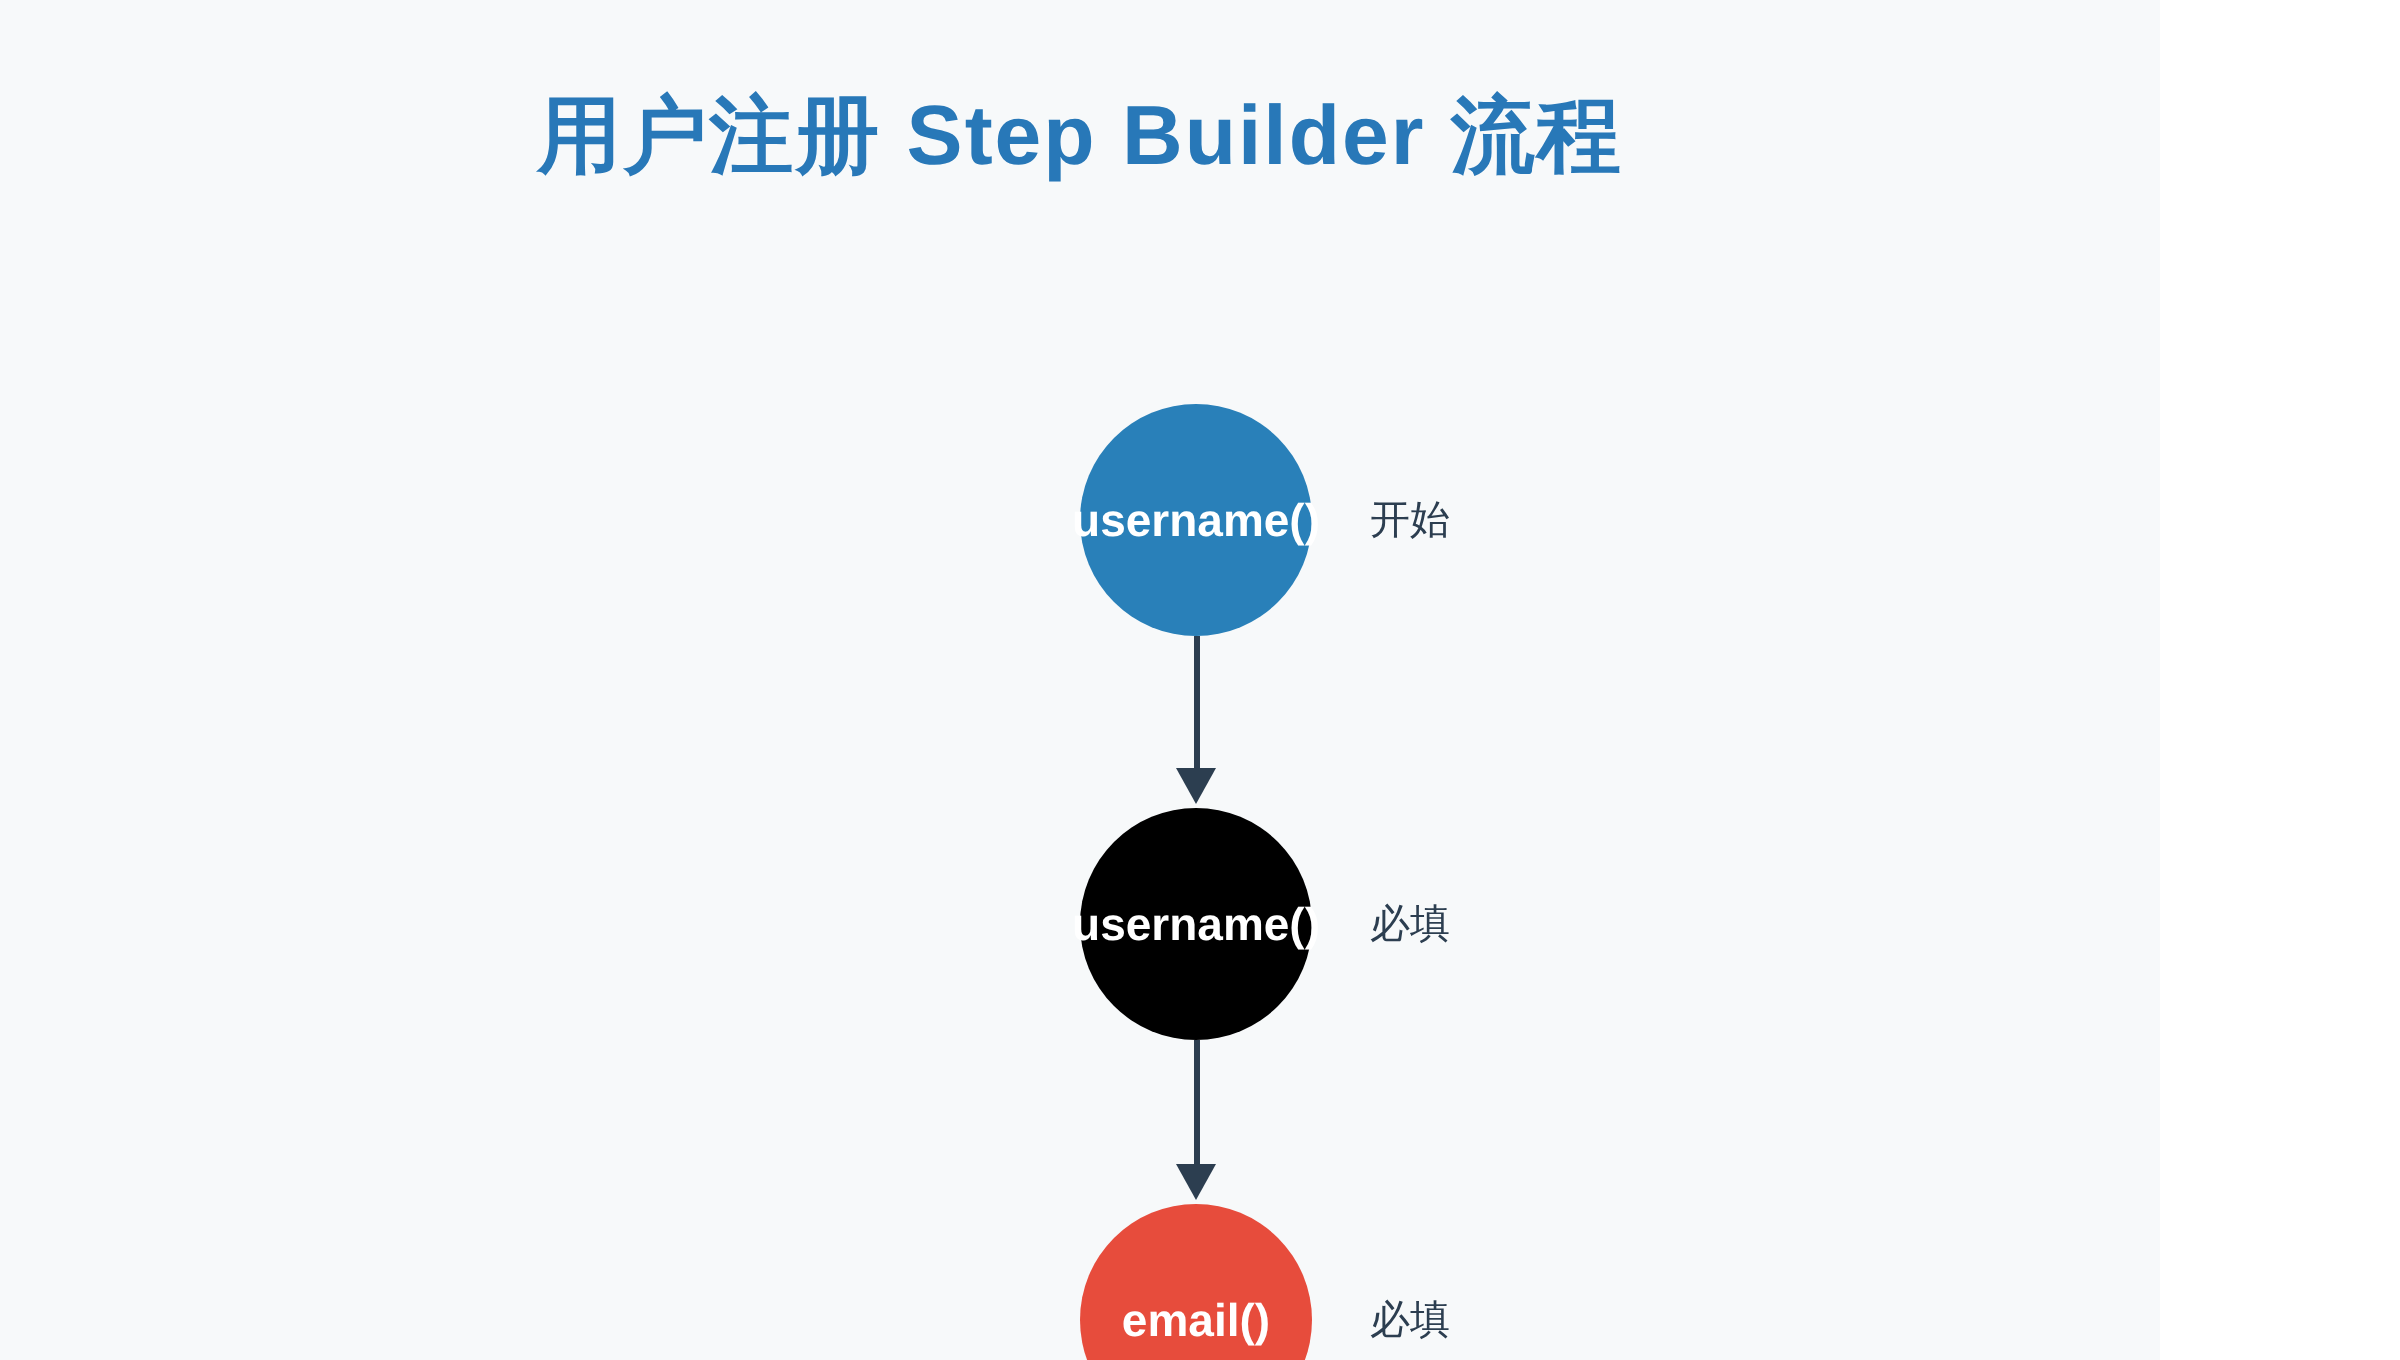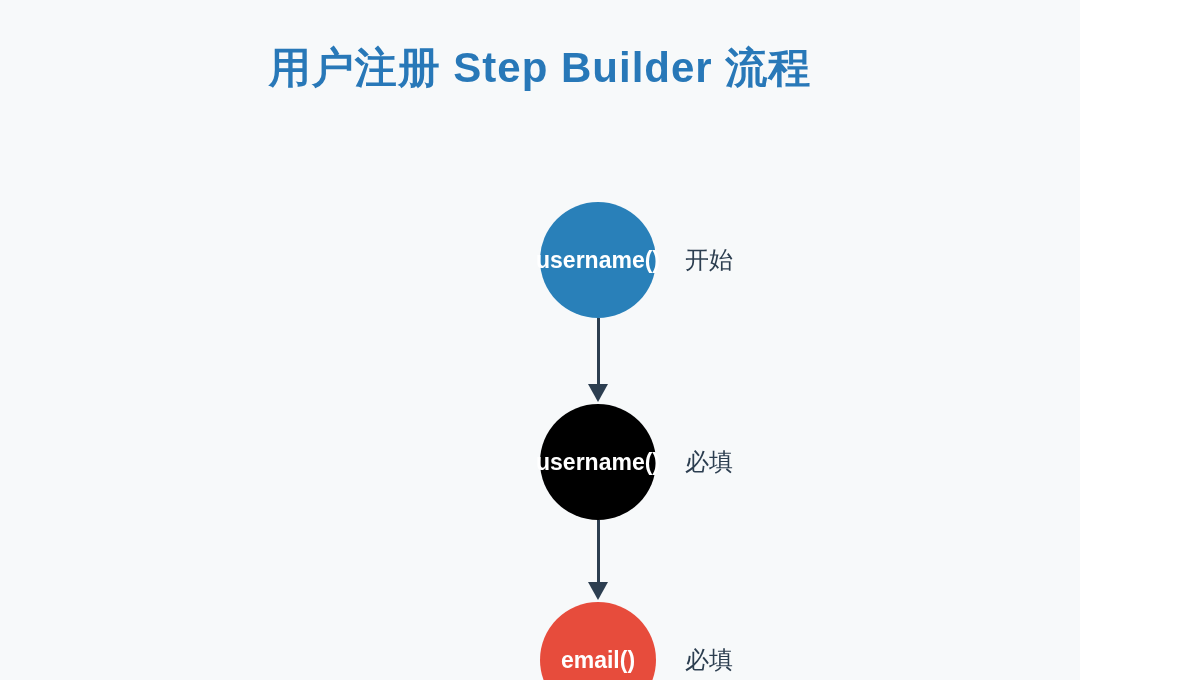--- a/index.html
+++ b/index.html
@@ -53,21 +53,21 @@
     color: #ffffff;
     font-weight: bold;
     font-size: 23px;
     white-space: nowrap;
   }
   .side-label {
     position: absolute;
     left: 145px;
     top: 50%;
     transform: translateY(-50%);
-    font-size: 24px;
+    font-size: 20px;
     white-space: nowrap;
   }
   .arrow {
     position: absolute;
     left: 598px;
     transform: translateX(-50%);
     display: flex;
     flex-direction: column;
     align-items: center;
   }

